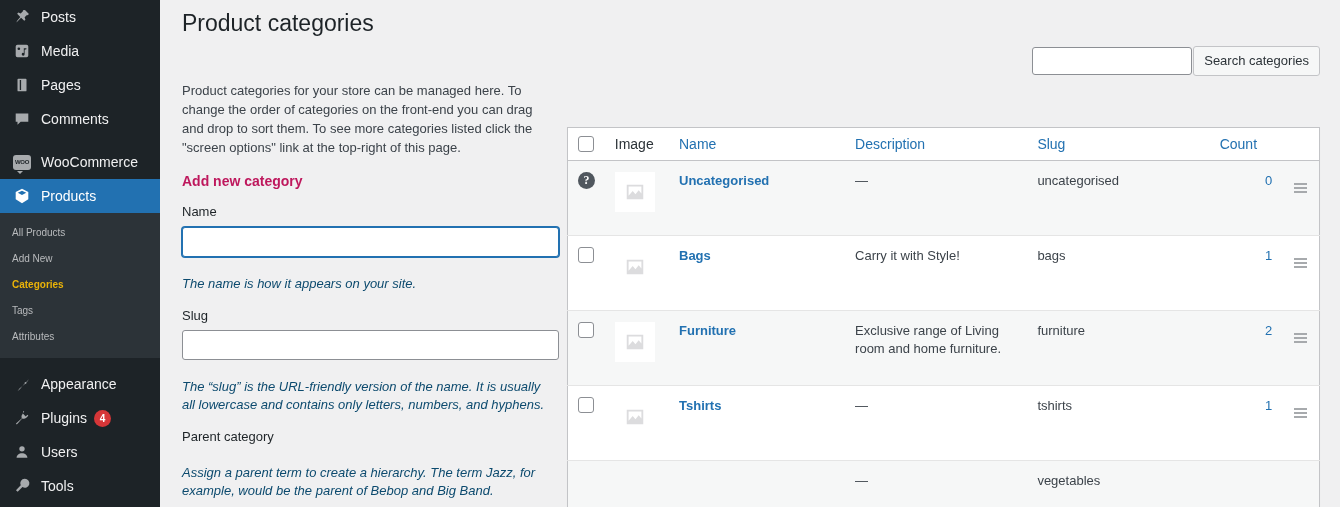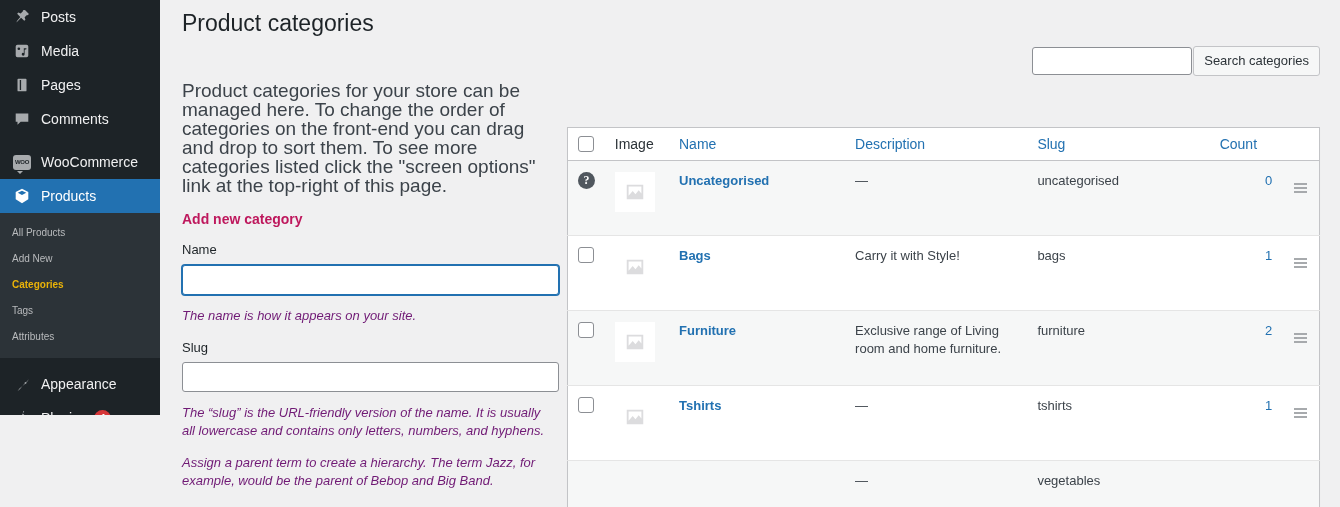--- a/index.html
+++ b/index.html
@@ -7,21 +7,21 @@
     width: 1340px; height: 507px;
     overflow: hidden;
     font-family: "Liberation Sans", sans-serif;
     background: #f0f0f1;
     -webkit-font-smoothing: antialiased;
   }
   .app { display: flex; width: 1340px; height: 507px; }
 
   
   .sidebar {
-    width: 160px; min-width: 160px; height: 415px;
+    width: 160px; min-width: 160px; height: 507px;
     background: #1d2327; color: #f0f0f1;
     position: relative; overflow: hidden;
   }
   .menu-item {
     display: flex; align-items: center;
     height: 34px; padding-left: 12px;
     font-size: 14px; color: #f0f0f1;
     position: relative; cursor: pointer;
   }
   .menu-item .mi-icon {
@@ -89,42 +89,42 @@
     background: #f6f7f7; border: 1px solid #c3c4c7; border-radius: 3px;
     color: #2c3338; font-size: 13px; font-family: inherit;
     cursor: pointer; line-height: 28px;
   }
 
   .cols { display: flex; gap: 0; }
 
   
   .form-col { width: 385px; min-width: 385px; padding-top: 34px; padding-right: 22px; }
   .intro {
-    font-size: 19px; color: #3c434a; line-height: 19px; margin-bottom: 15px;
+    font-size: 13px; color: #3c434a; line-height: 19px; margin-bottom: 15px;
   }
   .form-h2 {
     font-size: 14px; font-weight: bold; color: #be185d;
     margin-bottom: 12px; line-height: 1.4;
   }
   .field { margin-bottom: 14px; }
   .field-label {
     display: block; font-size: 13px; color: #1d2327;
     margin-bottom: 5px; line-height: 1.4;
   }
   .text-input {
     width: 377px; height: 30px; border: 1px solid #8c8f94;
     border-radius: 3px; background: #fff; padding: 0 8px;
     font-size: 14px; font-family: inherit; color: #2c3338; outline: none;
   }
   .text-input.focused {
     border-color: #2271b1; box-shadow: 0 0 0 1px #2271b1;
   }
   .field-help {
-    font-size: 13px; color: #701a75; font-style: italic;
-    line-height: 18px; margin-top: 12px;
+    font-size: 13px; color: #0c4a6e; font-style: italic;
+    line-height: 18px; margin-top: 18px;
   }
   .select-wrap { position: relative; display: inline-block; }
   .select-box {
     width: 120px; height: 30px; border: 1px solid #8c8f94;
     border-radius: 3px; background: #fff; padding: 0 24px 0 8px;
     font-size: 14px; color: #2c3338; font-family: inherit;
     display: flex; align-items: center; cursor: pointer;
   }
   .select-arrow {
     position: absolute; right: 8px; top: 50%; margin-top: -2px;
@@ -353,20 +353,21 @@
           <p class="field-help">The name is how it appears on your site.</p>
         </div>
 
         <div class="field">
           <label class="field-label">Slug</label>
           <input class="text-input" type="text" value="" style="">
           <p class="field-help">The “slug” is the URL-friendly version of the name. It is usually all lowercase and contains only letters, numbers, and hyphens.</p>
         </div>
 
         <div class="field">
+          <label class="field-label">Parent category</label>
           <p class="field-help">Assign a parent term to create a hierarchy. The term Jazz, for example, would be the parent of Bebop and Big Band.</p>
         </div>
       </section>
 
       <section class="table-col">
 
 
         <table class="wp-list">
           <colgroup>
             <col class="col-cb">

